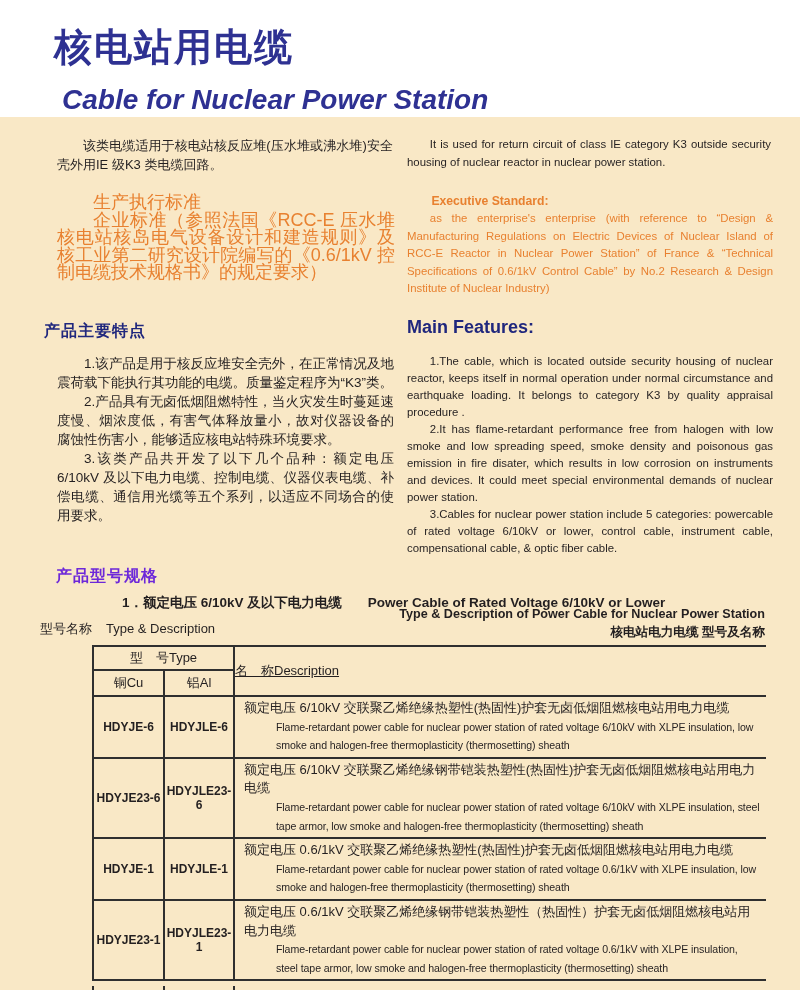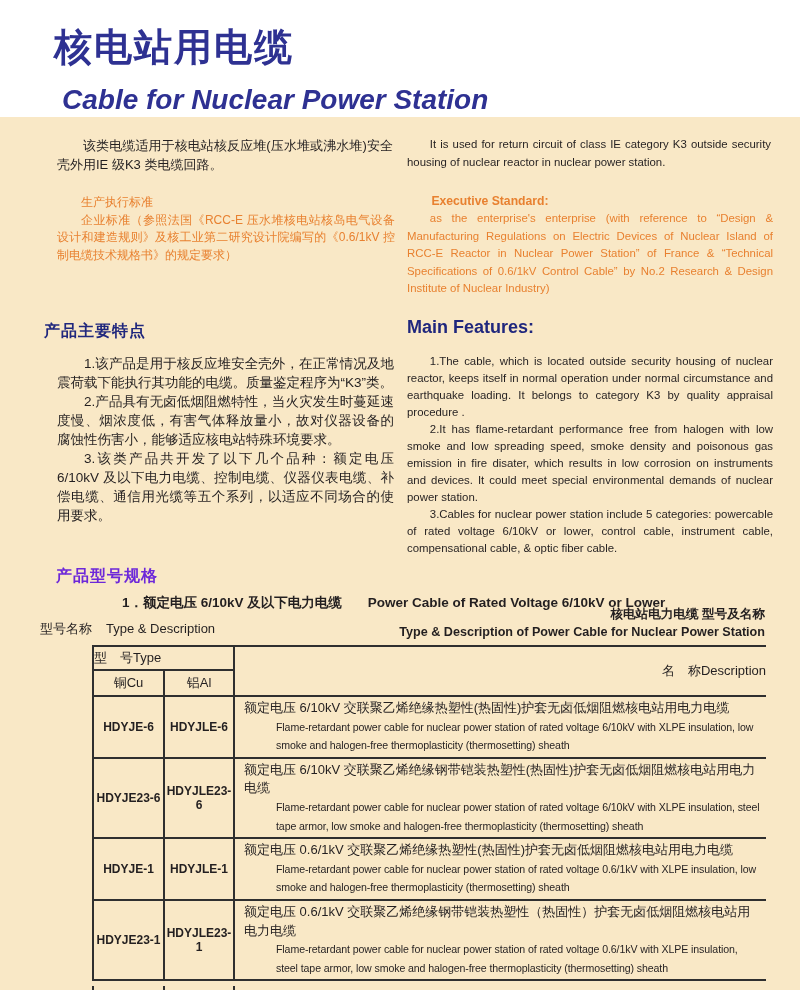--- a/index.html
+++ b/index.html
@@ -37,21 +37,21 @@
     position:absolute;left:57px;top:136px;width:336px;
     font-size:13px;line-height:19px;text-align:justify;text-indent:2em;
   }
   .intro-en{
     position:absolute;left:407px;top:136px;width:364px;
     font-size:11.4px;line-height:17.5px;text-align:justify;text-indent:2em;
   }
   
   .std-cn{
     position:absolute;left:57px;top:194px;width:338px;
-    color:#e88130;font-size:12px;line-height:17.5px;text-align:justify;
+    color:#e88130;font-size:18px;line-height:17.5px;text-align:justify;
   }
   .std-cn p{text-indent:2em;}
   .std-en{
     position:absolute;left:407px;top:193px;width:366px;
     color:#e88130;font-size:11.4px;line-height:17.4px;text-align:justify;
   }
   .std-en p{text-indent:2em;}
   .std-en .std-title{font-weight:700;font-size:12.2px;}
   
   .feat-h-cn{
@@ -97,22 +97,22 @@
     border-collapse:collapse;table-layout:fixed;
     border-top:2px solid #2f2f2f;border-left:2px solid #2f2f2f;
   }
   .spec-table col.c1{width:71px;}
   .spec-table col.c2{width:70px;}
   .spec-table col.c3{width:532px;}
   .spec-table th,.spec-table td{
     border-bottom:2px solid #2f2f2f;
     padding:0;font-weight:400;
   }
-  .spec-table .th-type{height:22px;font-size:13px;text-align:left;border-right:2px solid #2f2f2f;}
-  .spec-table .th-desc{font-size:13px;text-align:right;vertical-align:middle;}
+  .spec-table .th-type{height:22px;font-size:13px;text-align:center;border-right:2px solid #2f2f2f;}
+  .spec-table .th-desc{font-size:13px;text-align:left;vertical-align:middle;text-decoration:underline;}
   .spec-table .th-cu,.spec-table .th-al{height:24px;font-size:13px;text-align:center;}
   .spec-table .th-cu{border-right:2px solid #2f2f2f;}
   .spec-table .th-al{border-right:2px solid #2f2f2f;}
   .spec-table .td-cu,.spec-table .td-al{
     text-align:center;vertical-align:middle;
     font-size:12px;font-weight:700;
     border-right:2px solid #2f2f2f;
   }
   .spec-table .td-desc{
     padding:2px 6px 2px 9px;vertical-align:middle;
@@ -164,22 +164,22 @@
 
   <div class="spec-sub">
     <span class="sub-cn">1．额定电压 6/10kV 及以下电力电缆</span><span class="sub-en">Power Cable of Rated Voltage 6/10kV or Lower</span>
   </div>
 
   <div class="lbl-left">
     <span>型号名称</span><span class="lbl-en">Type &amp; Description</span>
   </div>
 
   <div class="lbl-right">
+    <div>Type &amp; Description of Power Cable for Nuclear Power Station</div>
     <div>核电站电力电缆 型号及名称</div>
-    <div>Type &amp; Description of Power Cable for Nuclear Power Station</div>
   </div>
 
   <table class="spec-table">
     <colgroup>
         <col class="c1">
         <col class="c2">
         <col class="c3">
       </colgroup>
     <thead>
       <tr>

